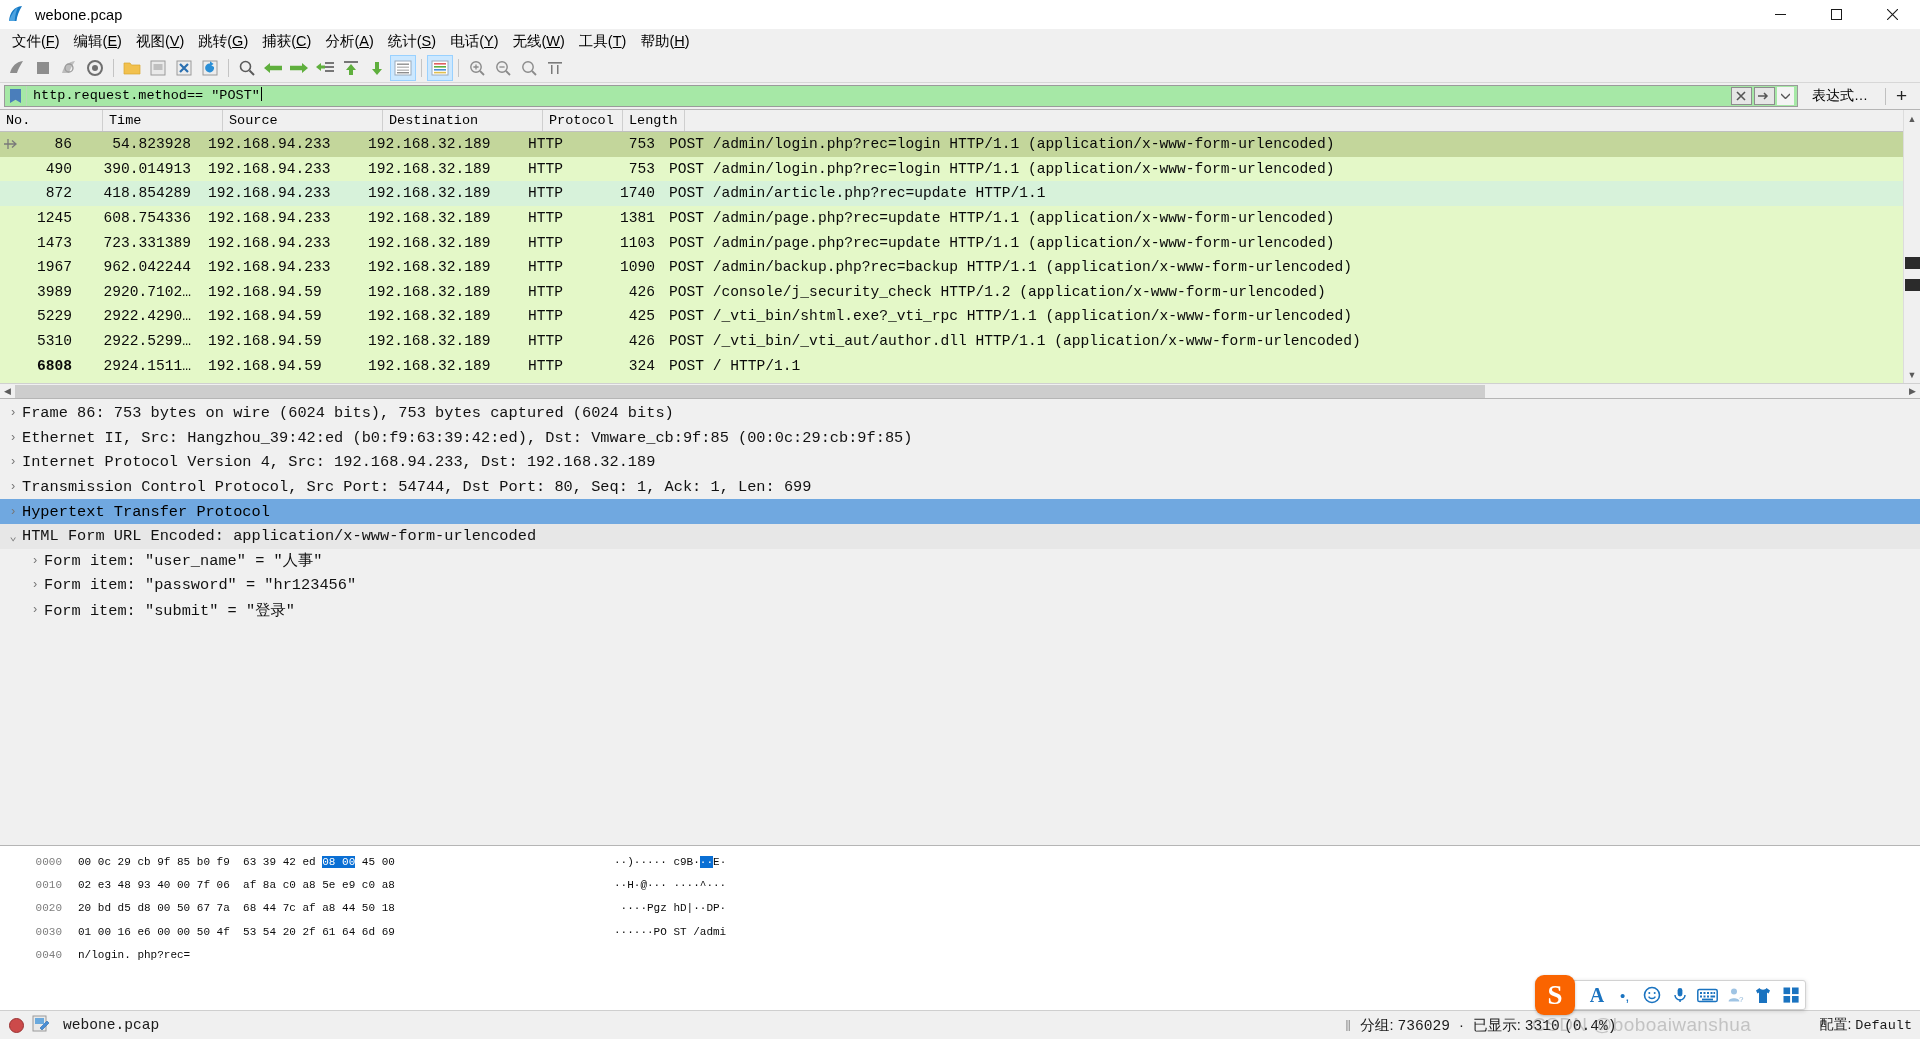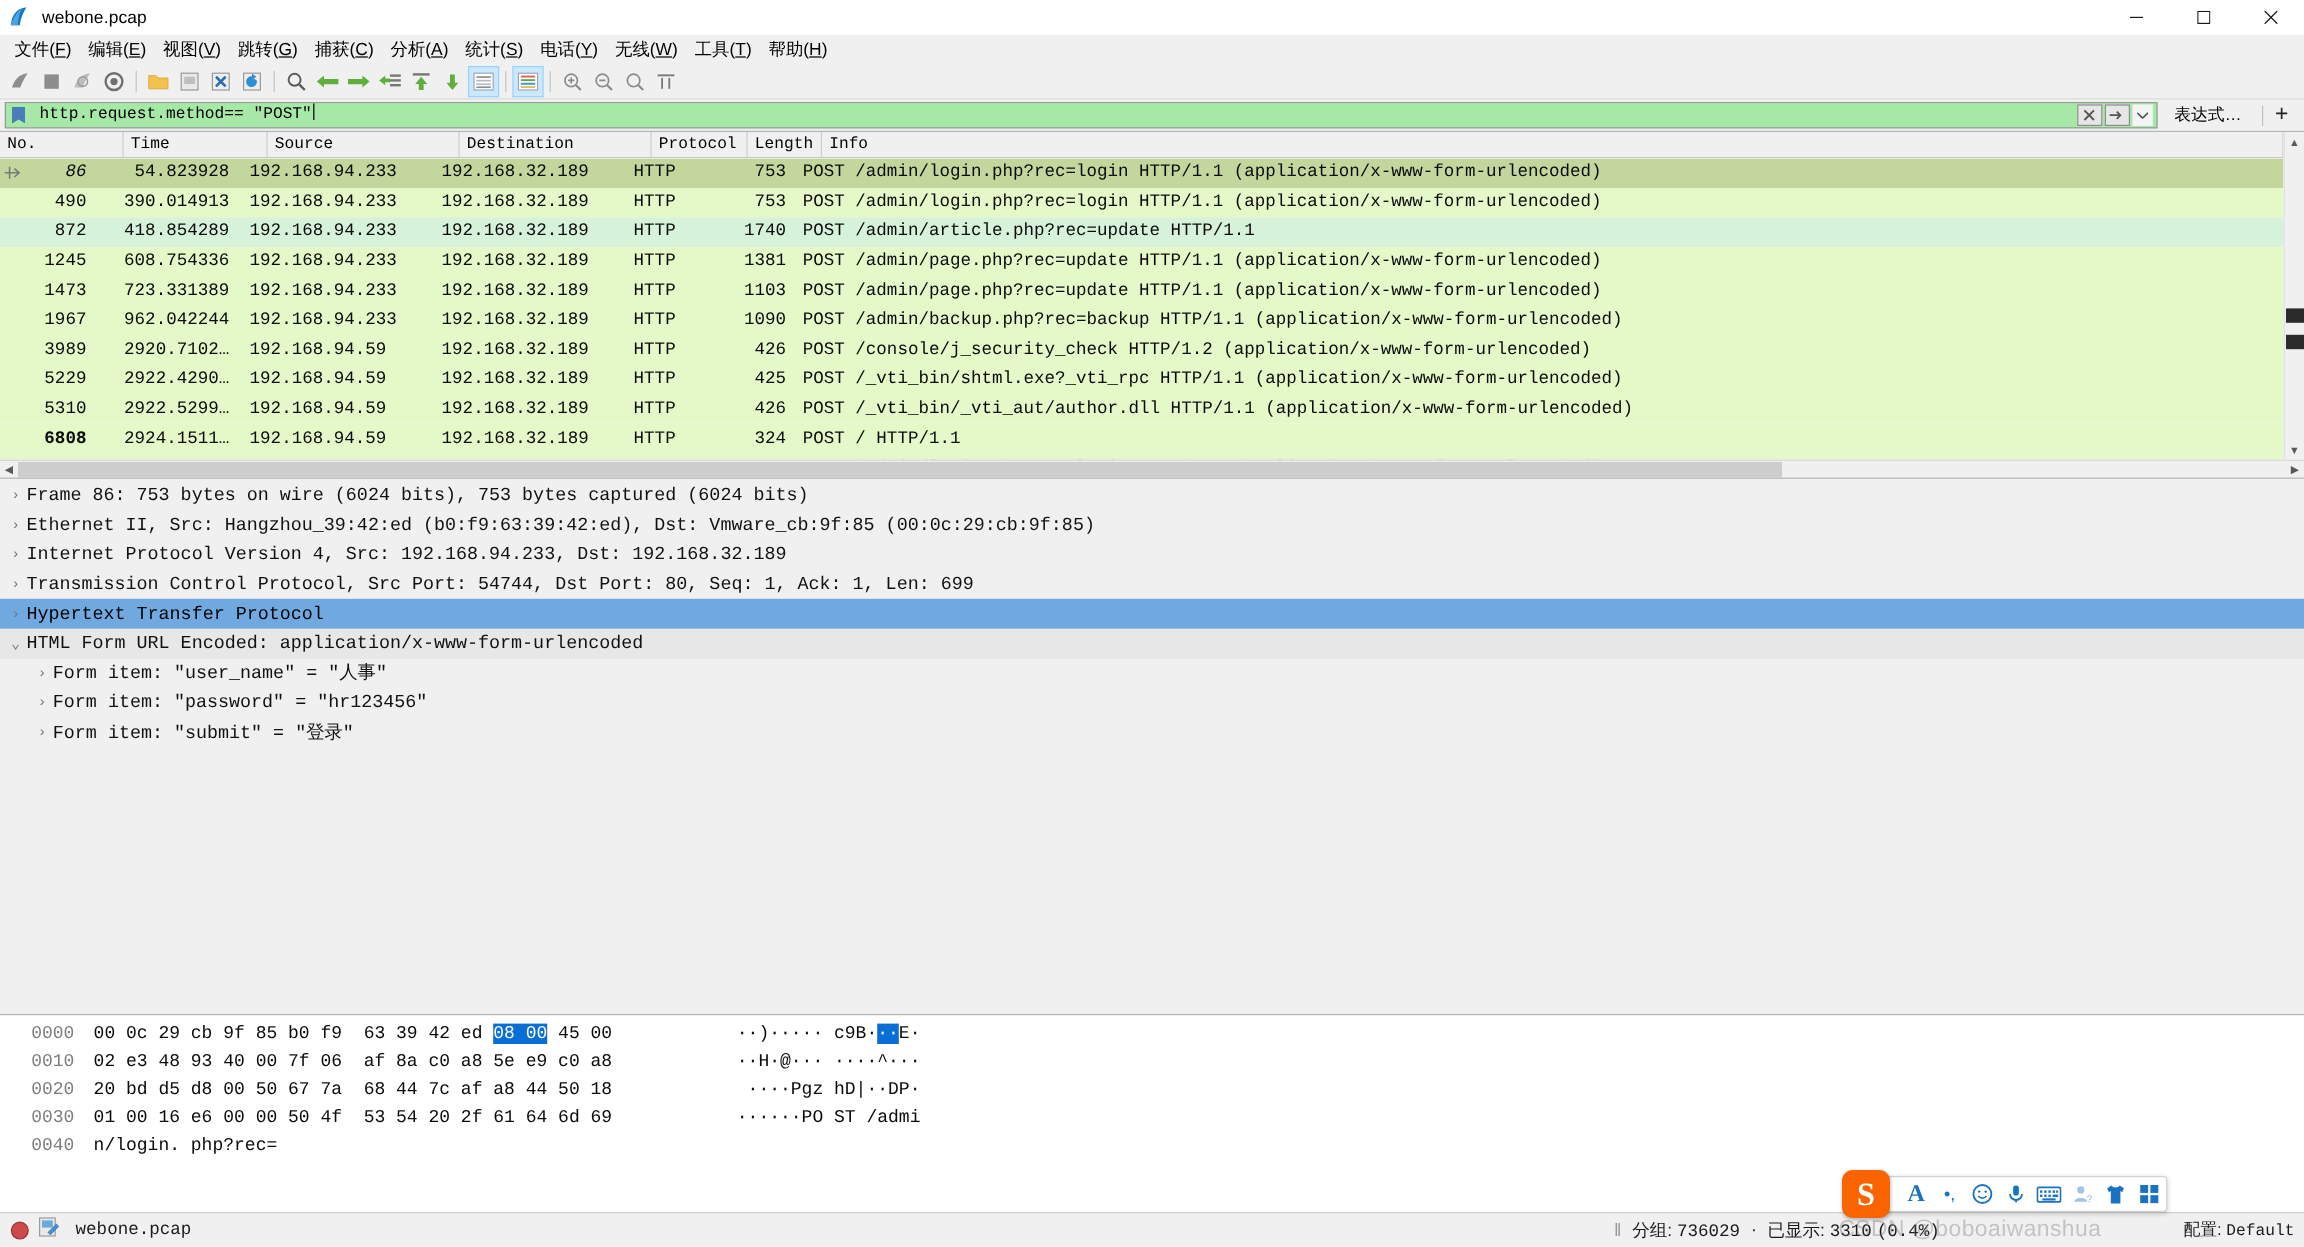--- a/index.html
+++ b/index.html
@@ -229,21 +229,21 @@
     height: 165px; min-height: 165px;
     background: #fff;
     border-top: 1px solid #b5b5b5;
     padding-top: 4px;
     position: relative;
     overflow: hidden;
   }
   .hexrow {
     height: 23.3px; display: flex; align-items: center;
     font-family: "Liberation Mono", monospace;
-    font-size: 15px;
+    font-size: 11px;
     color: #0a0a0a;
     white-space: pre;
   }
   .hx-off { width: 78px; flex:none; text-align: right; padding-right: 16px; color: #7d7d7d; }
   .hx-bytes { width: 536px; flex:none; }
   .hx-ascii { flex: 1; }
   .hl-blue { background: #0a6fd4; color: #fff; }
 
   
   .statusbar {
@@ -519,31 +519,30 @@
   <div class="packet-list-wrap">
     <div class="plist-body">
       <div class="plist-cols">
         <div class="plist-header">
           <div class="ph-cell" style="width:103px">No.</div>
           <div class="ph-cell" style="width:120px">Time</div>
           <div class="ph-cell" style="width:160px">Source</div>
           <div class="ph-cell" style="width:160px">Destination</div>
           <div class="ph-cell" style="width:80px">Protocol</div>
           <div class="ph-cell" style="width:62px">Length</div>
-          <div class="ph-cell" style="flex:1">Info</div>
         </div>
         <div class="plist-rows" id="rows-host">
             <div class="prow sel">
               <div class="arrow-marker">
                 <svg width="18" height="14" viewBox="0 0 18 14">
                   <path d="M2 7 L14 7 M10 3.5 L14 7 L10 10.5" stroke="#7a7a7a" stroke-width="1.3" fill="none"></path>
                   <path d="M6 2 L6 12" stroke="#7a7a7a" stroke-width="1.3"></path>
                 </svg>
               </div>
-              <div class="pc num" style="width: 58px; font-style: italic;">86</div>
+              <div class="pc num" style="width: 58px;">86</div>
               <div class="pc time" style="width: 120px;">54.823928</div>
               <div class="pc src" style="width: 160px;">192.168.94.233</div>
               <div class="pc dst" style="width: 160px;">192.168.32.189</div>
               <div class="pc proto" style="width: 80px;">HTTP</div>
               <div class="pc len" style="width: 62px;">753</div>
               <div class="pc info" style="flex: 1 1 0%;">POST /admin/login.php?rec=login HTTP/1.1  (application/x-www-form-urlencoded)</div>
             </div>
             <div class="prow alt1">
               <div class="arrow-marker"></div>
               <div class="pc num" style="width: 58px;">490</div>

